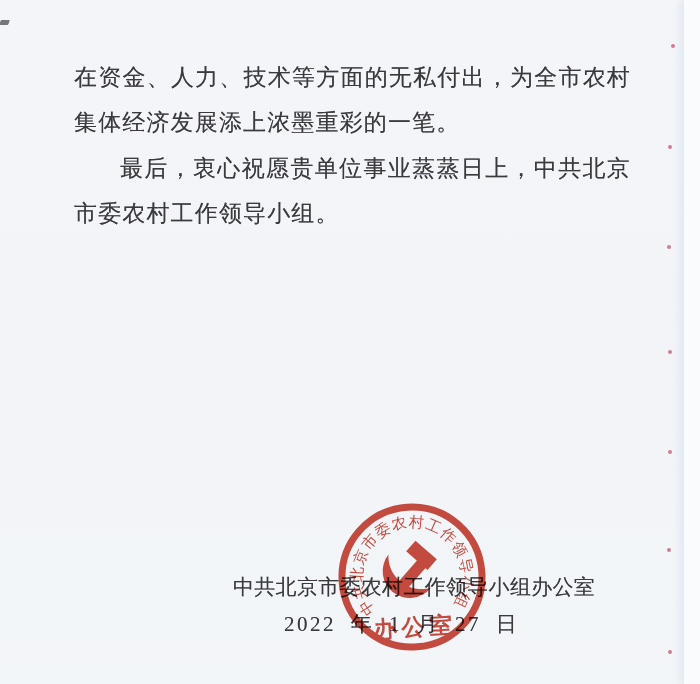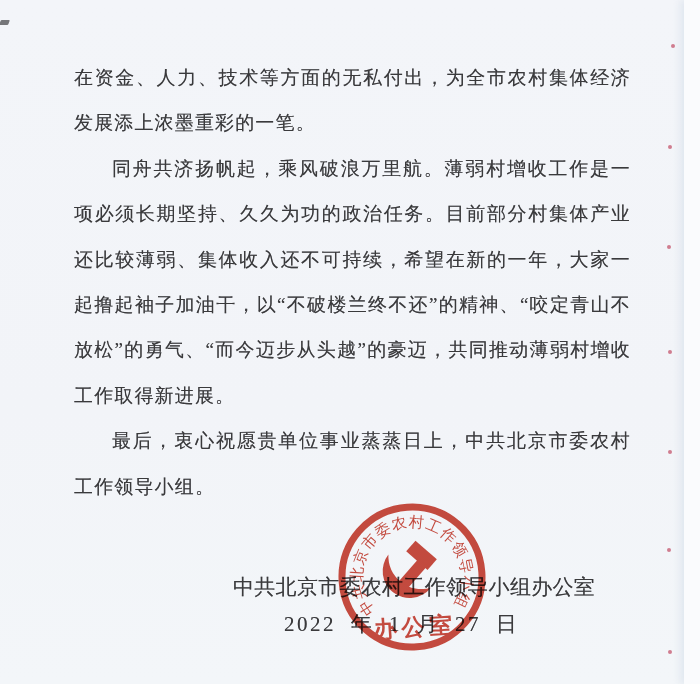--- a/index.html
+++ b/index.html
@@ -18,21 +18,21 @@
   }
   
   .smudge{
     position:absolute;left:0;top:20px;width:9px;height:5px;
     background:#4b4b4d;opacity:.75;border-radius:1px;
     transform:skewX(-20deg);
   }
   
   .body-text{
     position:absolute;left:74px;top:55px;width:557px;
-    font-size:19px;line-height:45.4px;color:#3a3a3c;
+    font-size:23px;line-height:45.4px;color:#3a3a3c;
     text-align:justify;text-justify:inter-character;
     letter-spacing:1.15px;
     text-shadow:0 0 0.6px rgba(70,70,75,0.55);
   }
   .body-text p{margin:0;}
   .body-text p.indent{text-indent:2em;}
   
   .signature{
     position:absolute;left:233px;top:573px;
     font-size:21px;color:#3a3a3c;letter-spacing:0.3px;
@@ -63,21 +63,20 @@
 </head>
 <body>
 
 <div class="page">
 
   <div class="paper-edge"></div>
   <div class="smudge"></div>
 
   <div class="body-text">
     <p>在资金、人力、技术等方面的无私付出，为全市农村集体经济发展添上浓墨重彩的一笔。</p>
-    <p class="indent">同舟共济扬帆起，乘风破浪万里航。薄弱村增收工作是一项必须长期坚持、久久为功的政治任务。目前部分村集体产业还比较薄弱、集体收入还不可持续，希望在新的一年，大家一起撸起袖子加油干，以“不破楼兰终不还”的精神、“咬定青山不放松”的勇气、“而今迈步从头越”的豪迈，共同推动薄弱村增收工作取得新进展。</p>
     <p class="indent">最后，衷心祝愿贵单位事业蒸蒸日上，中共北京市委农村工作领导小组。</p>
   </div>
 
   <div class="signature">中共北京市委农村工作领导小组办公室</div>
   <div class="date">2022 年 1 月 27 日</div>
 
   <svg class="stamp" viewBox="0 0 160 160">
     <defs>
       <path id="ringPath" d="M 41.7 112.1 A 50 50 0 1 1 118.3 112.1"></path>
     </defs>

